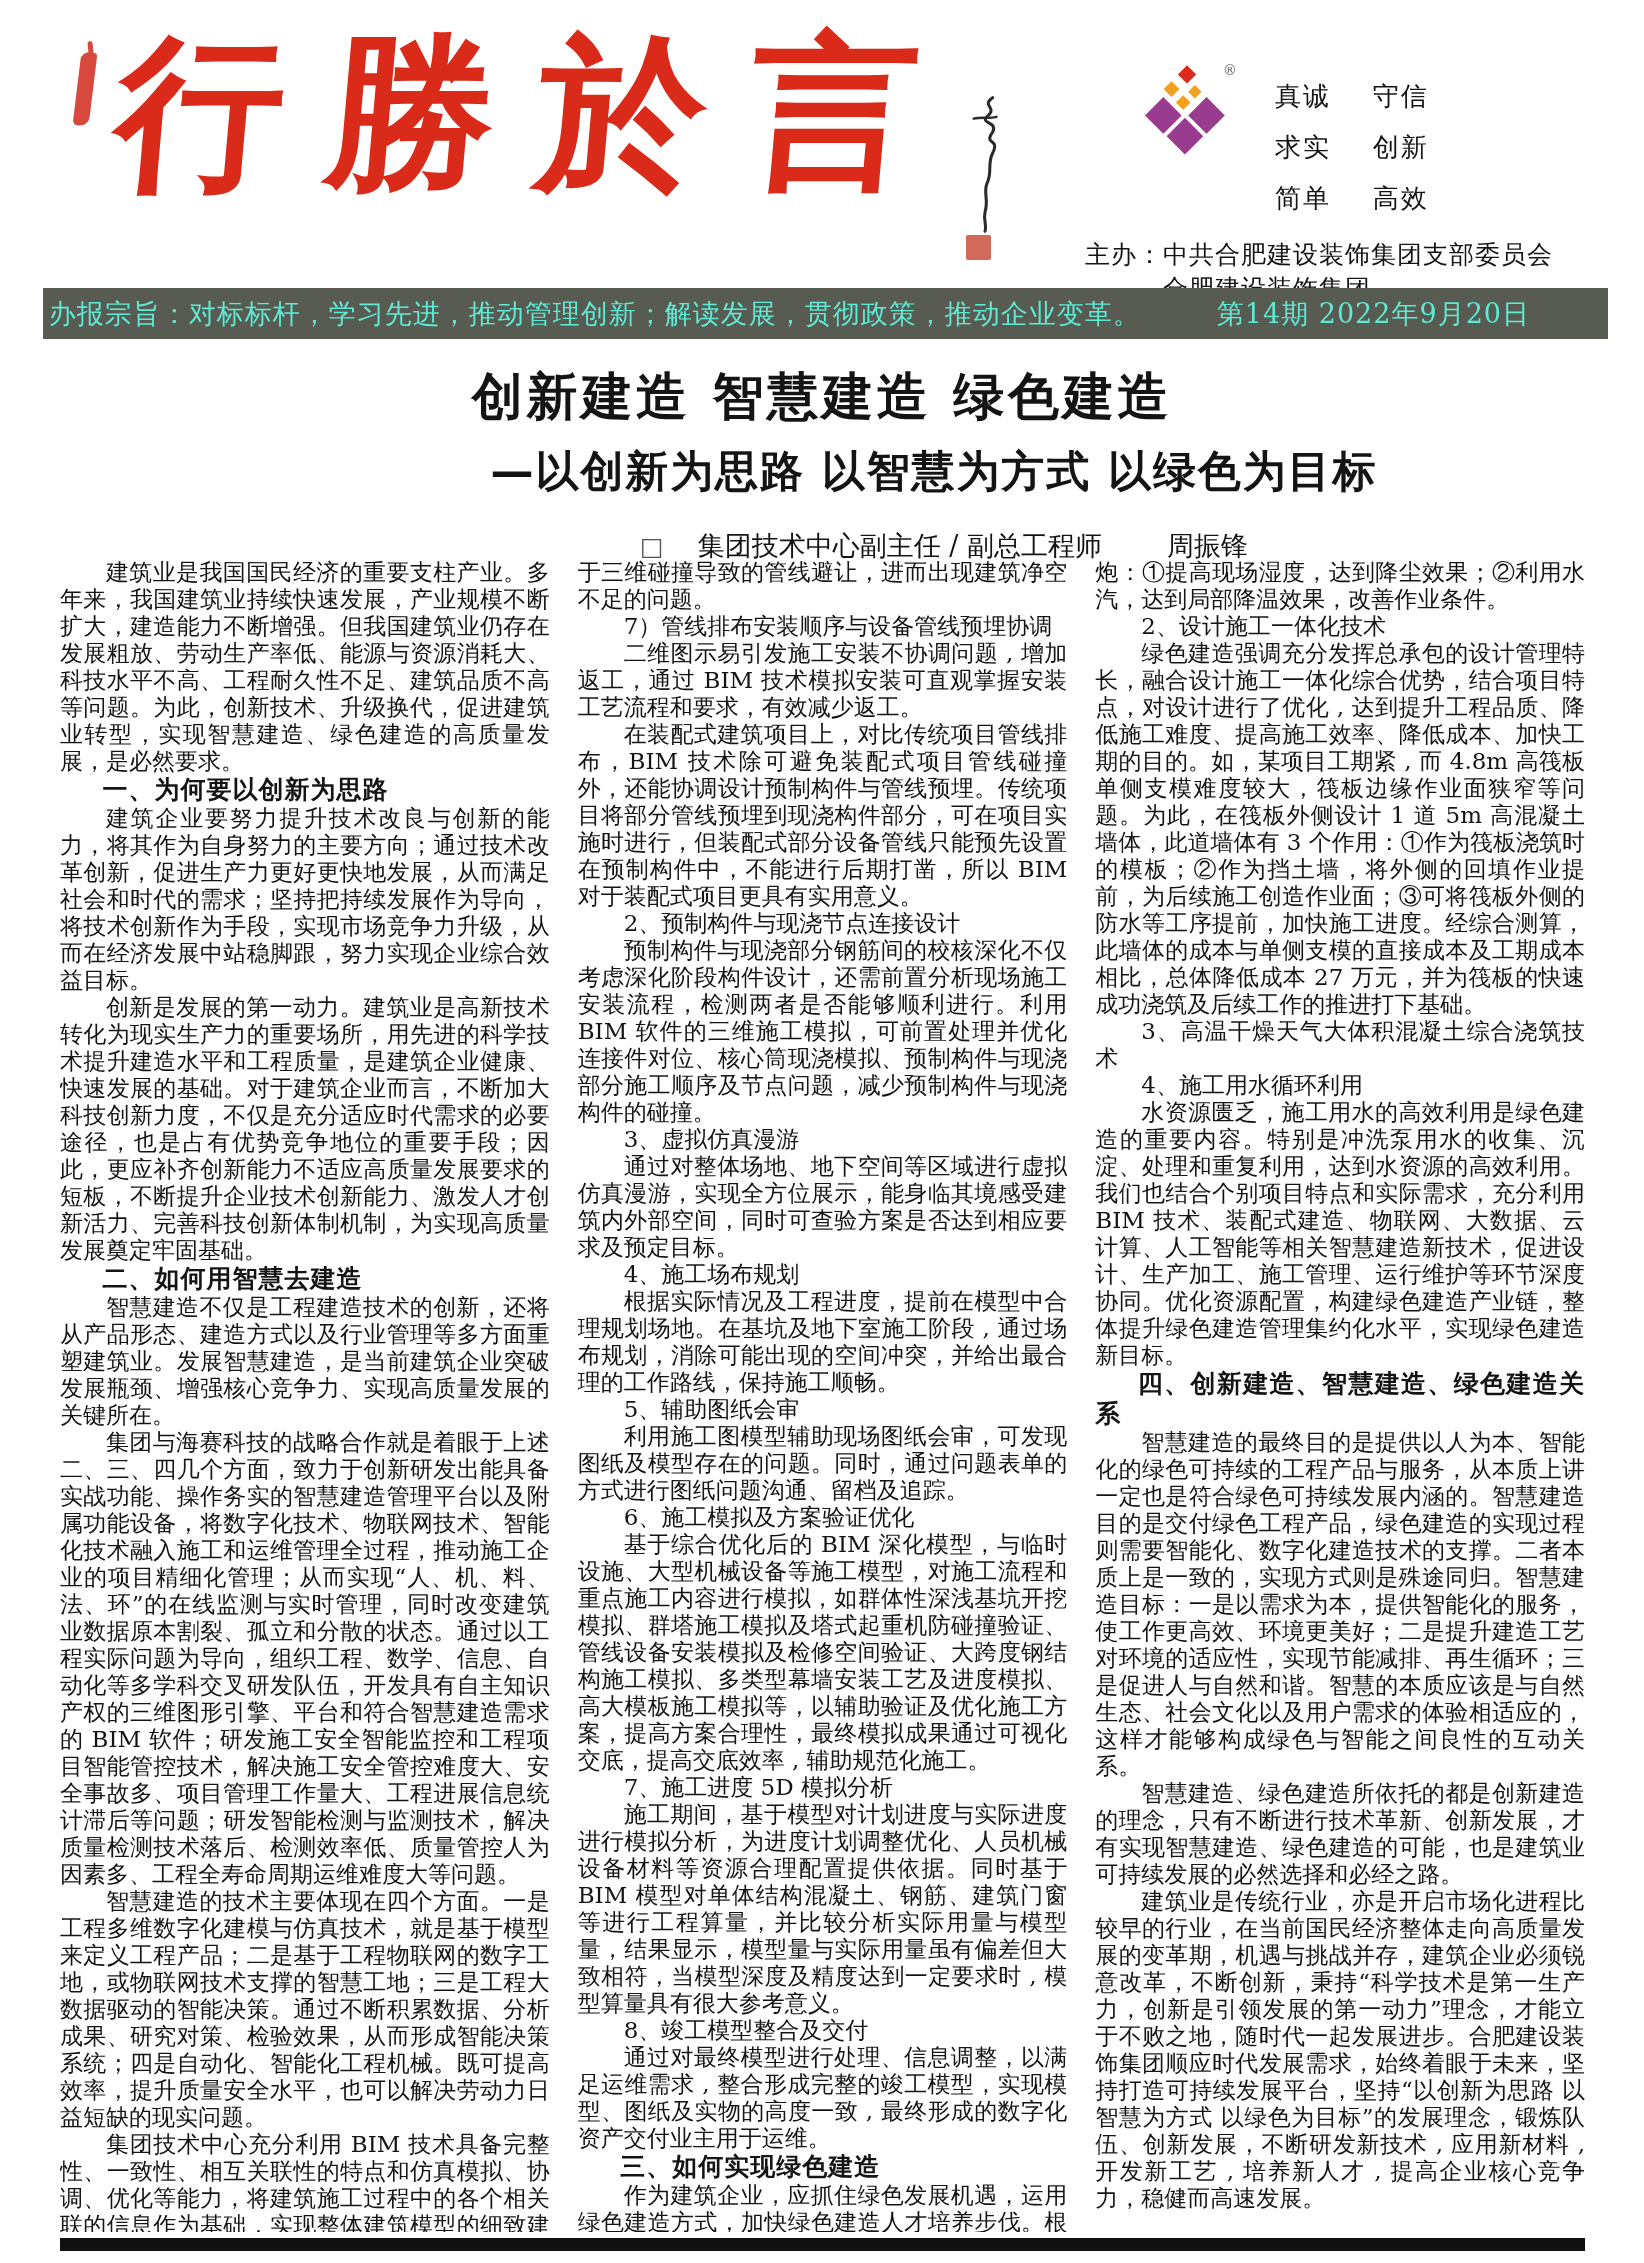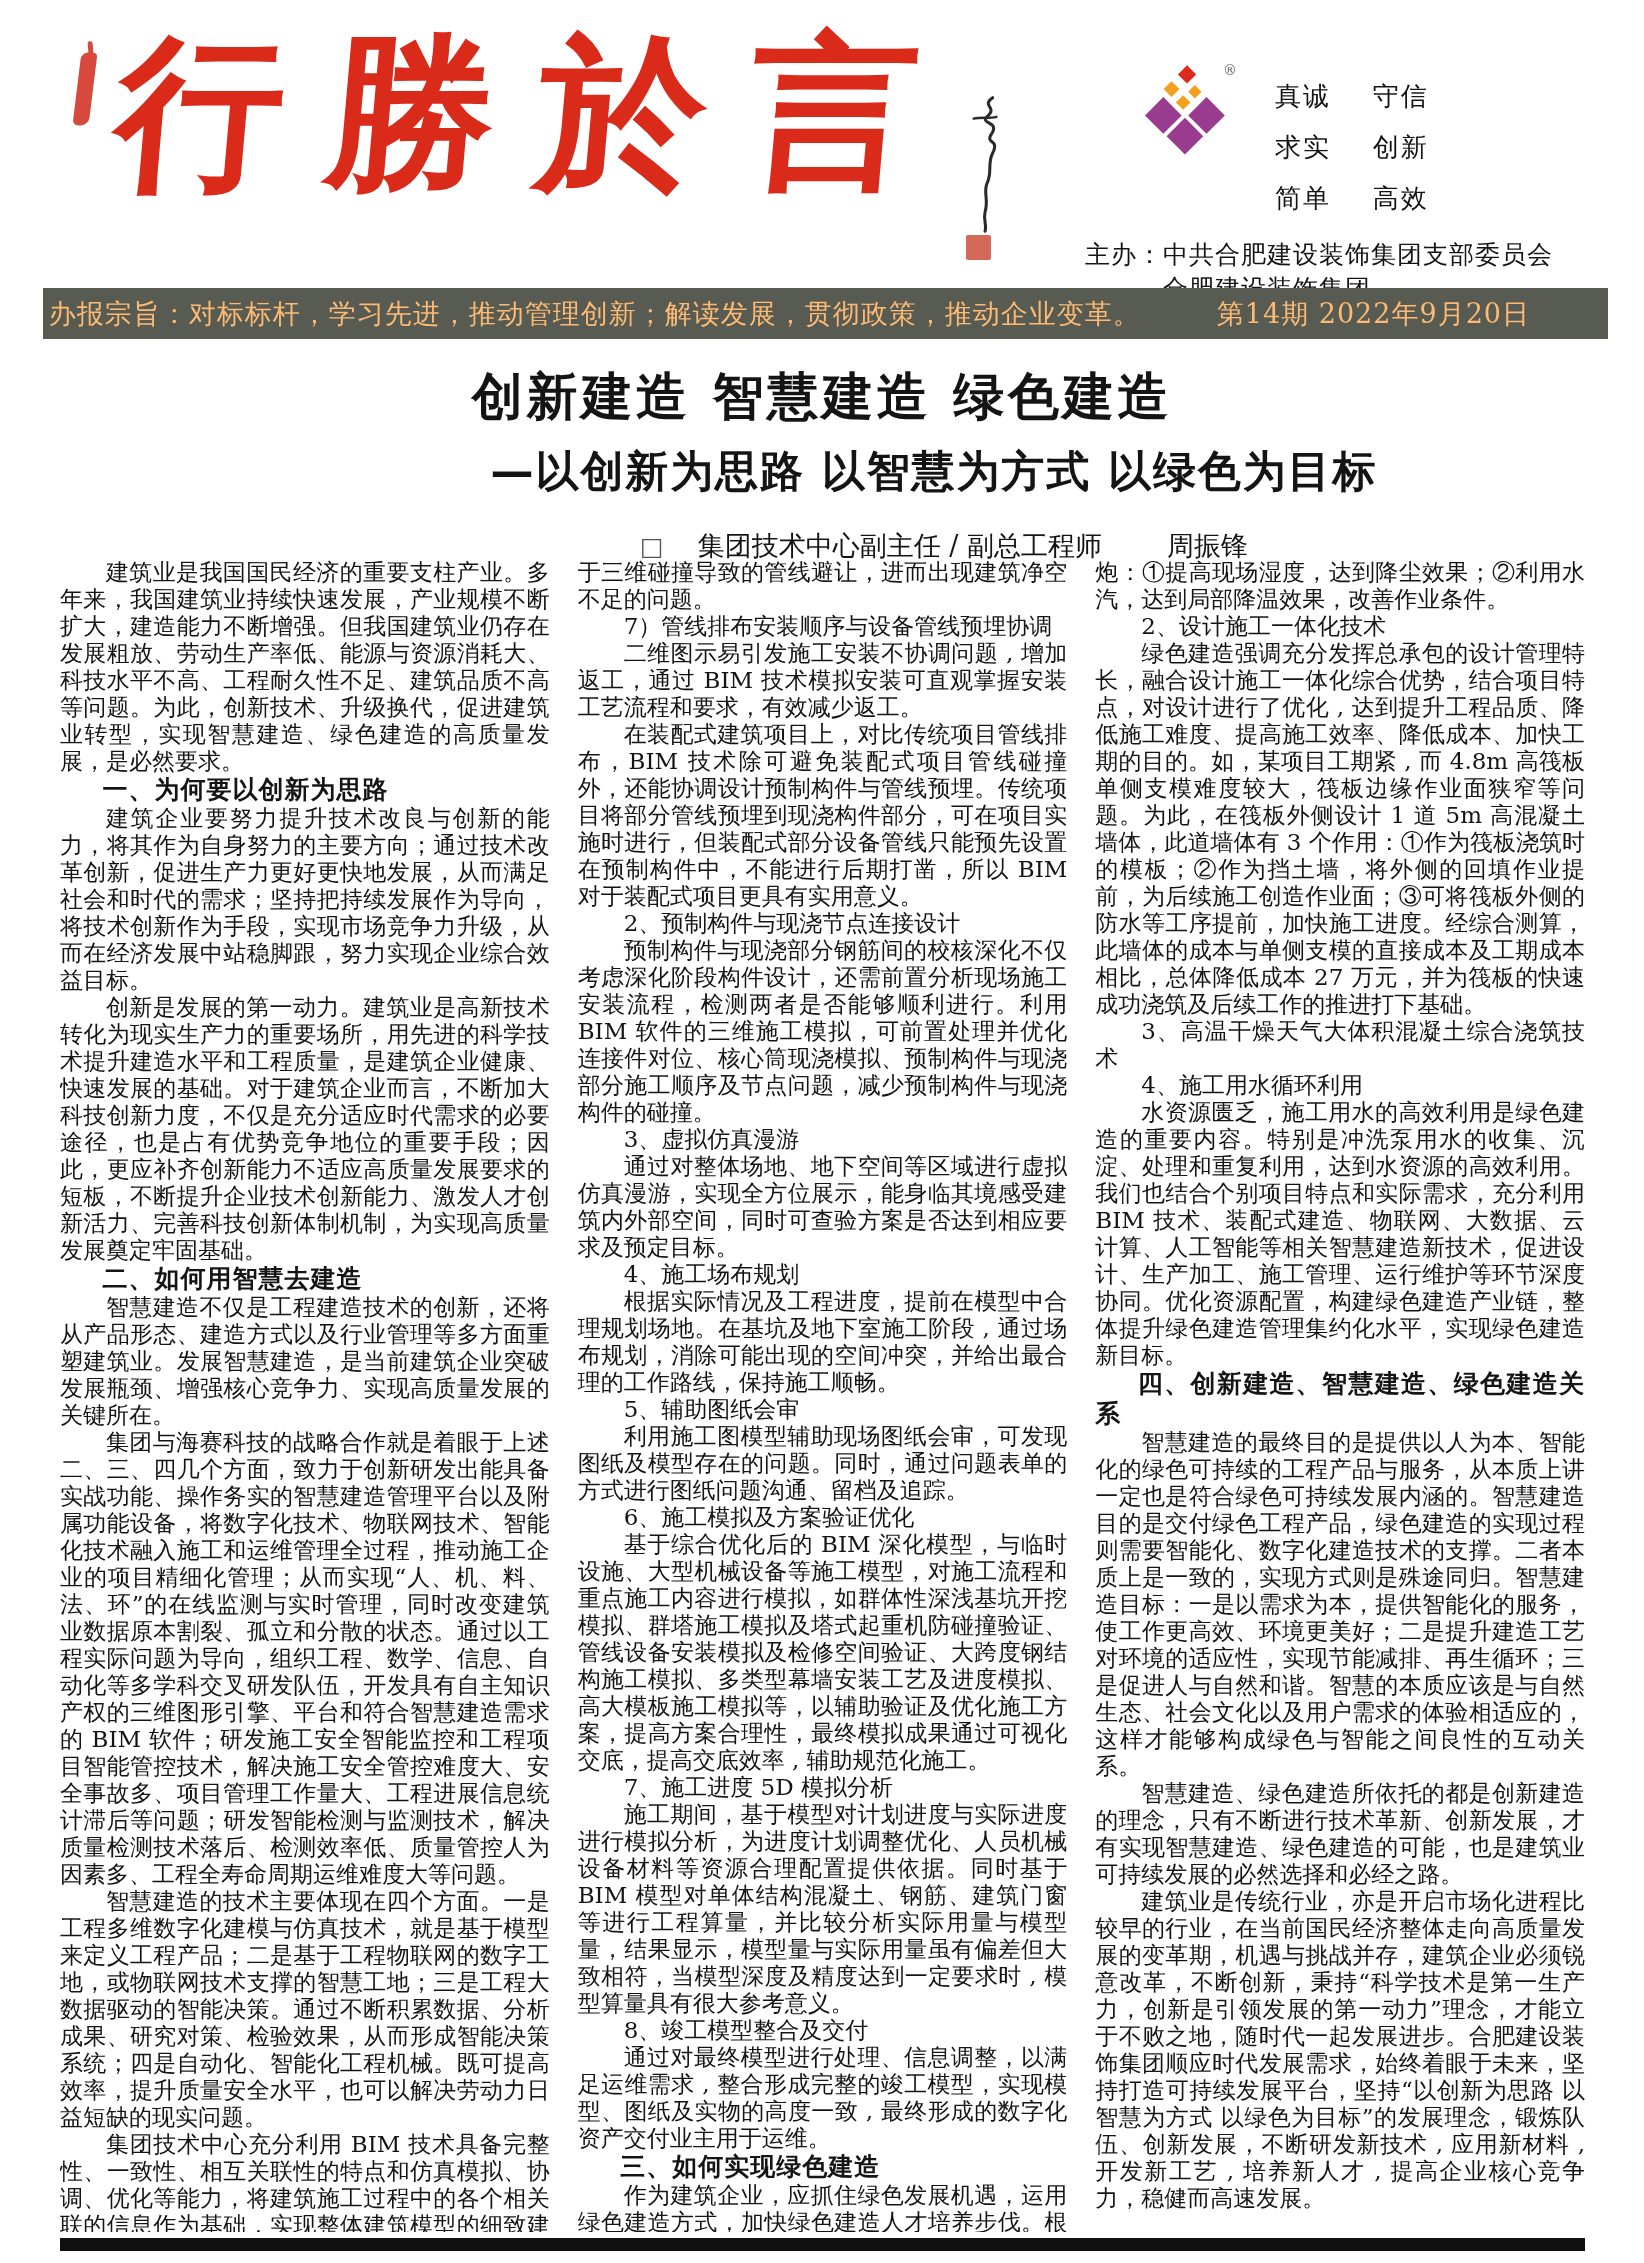--- a/index.html
+++ b/index.html
@@ -21,21 +21,21 @@
 
   .masthead-right{width:499px;padding-top:36px;box-sizing:border-box;}
   .logo-row{display:flex;margin-left:55px;}
   .slogan{margin-left:40px;font-size:26px;line-height:39px;padding-top:3.8px;letter-spacing:1.9px;}
   .slogan-row{display:flex;gap:42px;margin-top:12px;}
   .publisher{margin-top:20px;font-size:25px;line-height:34px;letter-spacing:1px;}
   .pub-indent{padding-left:78px;}
 
   
   .banner{position:absolute;top:288px;left:43px;width:1565px;height:51px;background:#575b51;
-          color:#fdba74;display:flex;align-items:center;justify-content:space-between;
+          color:#5eead4;display:flex;align-items:center;justify-content:space-between;
           box-sizing:border-box;padding:0 78px 0 5.7px;font-size:27px;letter-spacing:1px;white-space:nowrap;}
 
   
   .article-head{position:absolute;top:363px;left:60px;right:60px;text-align:center;}
   .article-title{font-size:51px;font-weight:bold;margin:0;letter-spacing:3.8px;
                  font-family:"DejaVu Sans","Liberation Sans",sans-serif;}
   .article-subtitle{font-size:43px;font-weight:bold;margin:11.4px 0 0;letter-spacing:1.9px;
                     font-family:"DejaVu Sans","Liberation Sans",sans-serif;
                     transform:translateX(112px);}
   .byline{margin-top:27px;font-size:27px;display:flex;justify-content:center;align-items:center;

